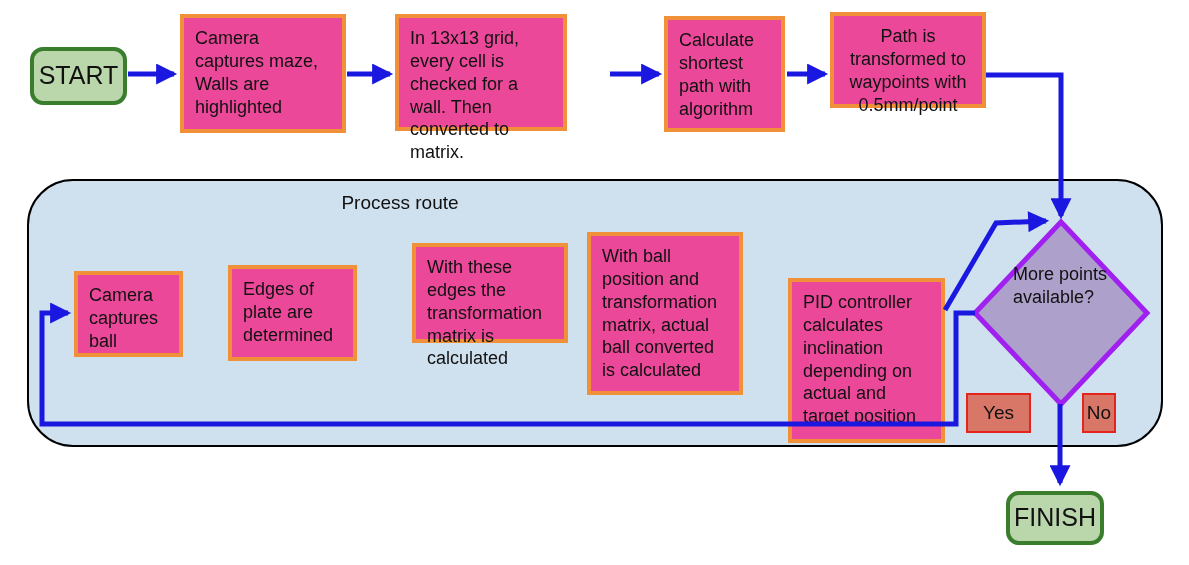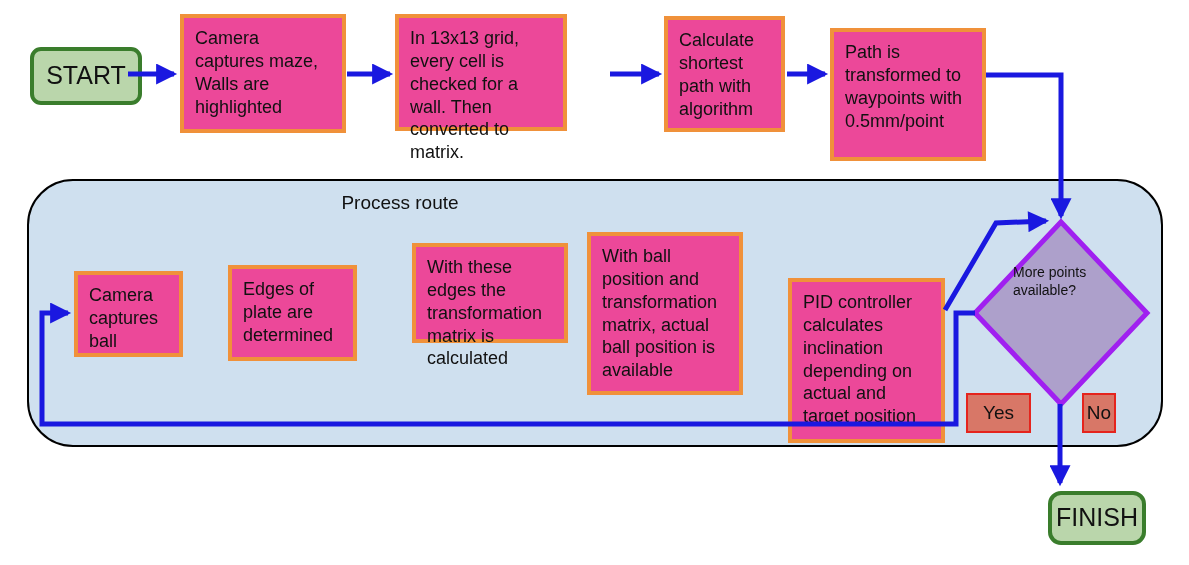--- a/index.html
+++ b/index.html
@@ -23,59 +23,59 @@
     font-size:19px; padding:12px;
   }
   .container-box {
     position:absolute; box-sizing:border-box;
     background:#cfe0ef; border:2px solid #000; border-radius:46px;
   }
   .container-title {
     position:absolute; font-size:19px; text-align:center;
   }
   .diamond-text {
-    position:absolute; font-size:14px; line-height:1.3; z-index:4;
+    position:absolute; font-size:18px; line-height:1.3; z-index:4;
   }
   svg.overlay {
     position:absolute; left:0; top:0; z-index:3; pointer-events:none;
   }
   .z1 { z-index:1; }
 </style>
 </head>
 <body>
 
 <div class="canvas">
 
   <div class="container-box" style="left:27px; top:179px; width:1136px; height:268px;"></div>
   <div class="container-title" style="left:300px; top:192px; width:200px;">Process route</div>
 
-  <div class="node terminal z1" style="left:30px; top:47px; width:112px; height:58px;border-radius:11px;">START</div>
+  <div class="node terminal z1" style="left:30px; top:47px; width:97px; height:58px;">START</div>
 
   <div class="node process z1" style="left:180px; top:14px; width:166px; height:119px;">Camera captures maze, Walls are highlighted</div>
 
   <div class="node process z1" style="left:395px; top:14px; width:172px; height:117px;">In 13x13 grid, every cell is checked for a wall. Then converted to matrix.</div>
 
   <div class="node process z1" style="left:664px; top:16px; width:121px; height:116px;">Calculate shortest path with algorithm</div>
 
-  <div class="node process z1" style="left:830px; top:28px; width:156px; height:133px;">Path is transformed to waypoints with 0.5mm/point</div>
+  <div class="node process z1" style="left:830px; top:12px; width:156px; height:96px;text-align:center;">Path is transformed to waypoints with 0.5mm/point</div>
 
   <div class="node process z1" style="left:74px; top:271px; width:109px; height:86px; ">Camera captures ball</div>
 
   <div class="node process z1" style="left:228px; top:265px; width:129px; height:96px;">Edges of plate are determined</div>
 
   <div class="node process z1" style="left:412px; top:243px; width:156px; height:100px;">With these edges the transformation matrix is calculated</div>
 
-  <div class="node process z1" style="left:587px; top:232px; width:156px; height:163px;">With ball position and transformation matrix, actual ball position is available</div>
+  <div class="node process z1" style="left:587px; top:232px; width:156px; height:163px;">With ball position and transformation matrix, actual ball converted is calculated</div>
 
   <div class="node process z1" style="left:788px; top:230px; width:157px; height:165px;margin-top:48px;">PID controller calculates inclination depending on actual and target position</div>
 
   <div class="node labelbox z1" style="left:966px; top:393px; width:65px; height:40px;">Yes</div>
   <div class="node labelbox z1" style="left:1082px; top:393px; width:34px; height:40px;">No</div>
 
-  <div class="node terminal z1" style="left:1048px; top:491px; width:98px; height:54px;">FINISH</div>
+  <div class="node terminal z1" style="left:1006px; top:491px; width:98px; height:54px;">FINISH</div>
 
   <svg class="overlay" width="1189" height="565" viewBox="0 0 1189 565">
     <defs>
       <marker id="ah" viewBox="0 0 10 10" refX="8.5" refY="5" markerWidth="4.6" markerHeight="4.2" orient="auto-start-reverse">
         <path d="M0,0 L10,5 L0,10 Z" fill="#1a18e0"></path>
       </marker>
     </defs>
 
     <polygon points="1061,222 1147,313 1061,404 975,313" fill="#ada0cb" stroke="#a020f0" stroke-width="5" stroke-linejoin="miter"></polygon>
 

